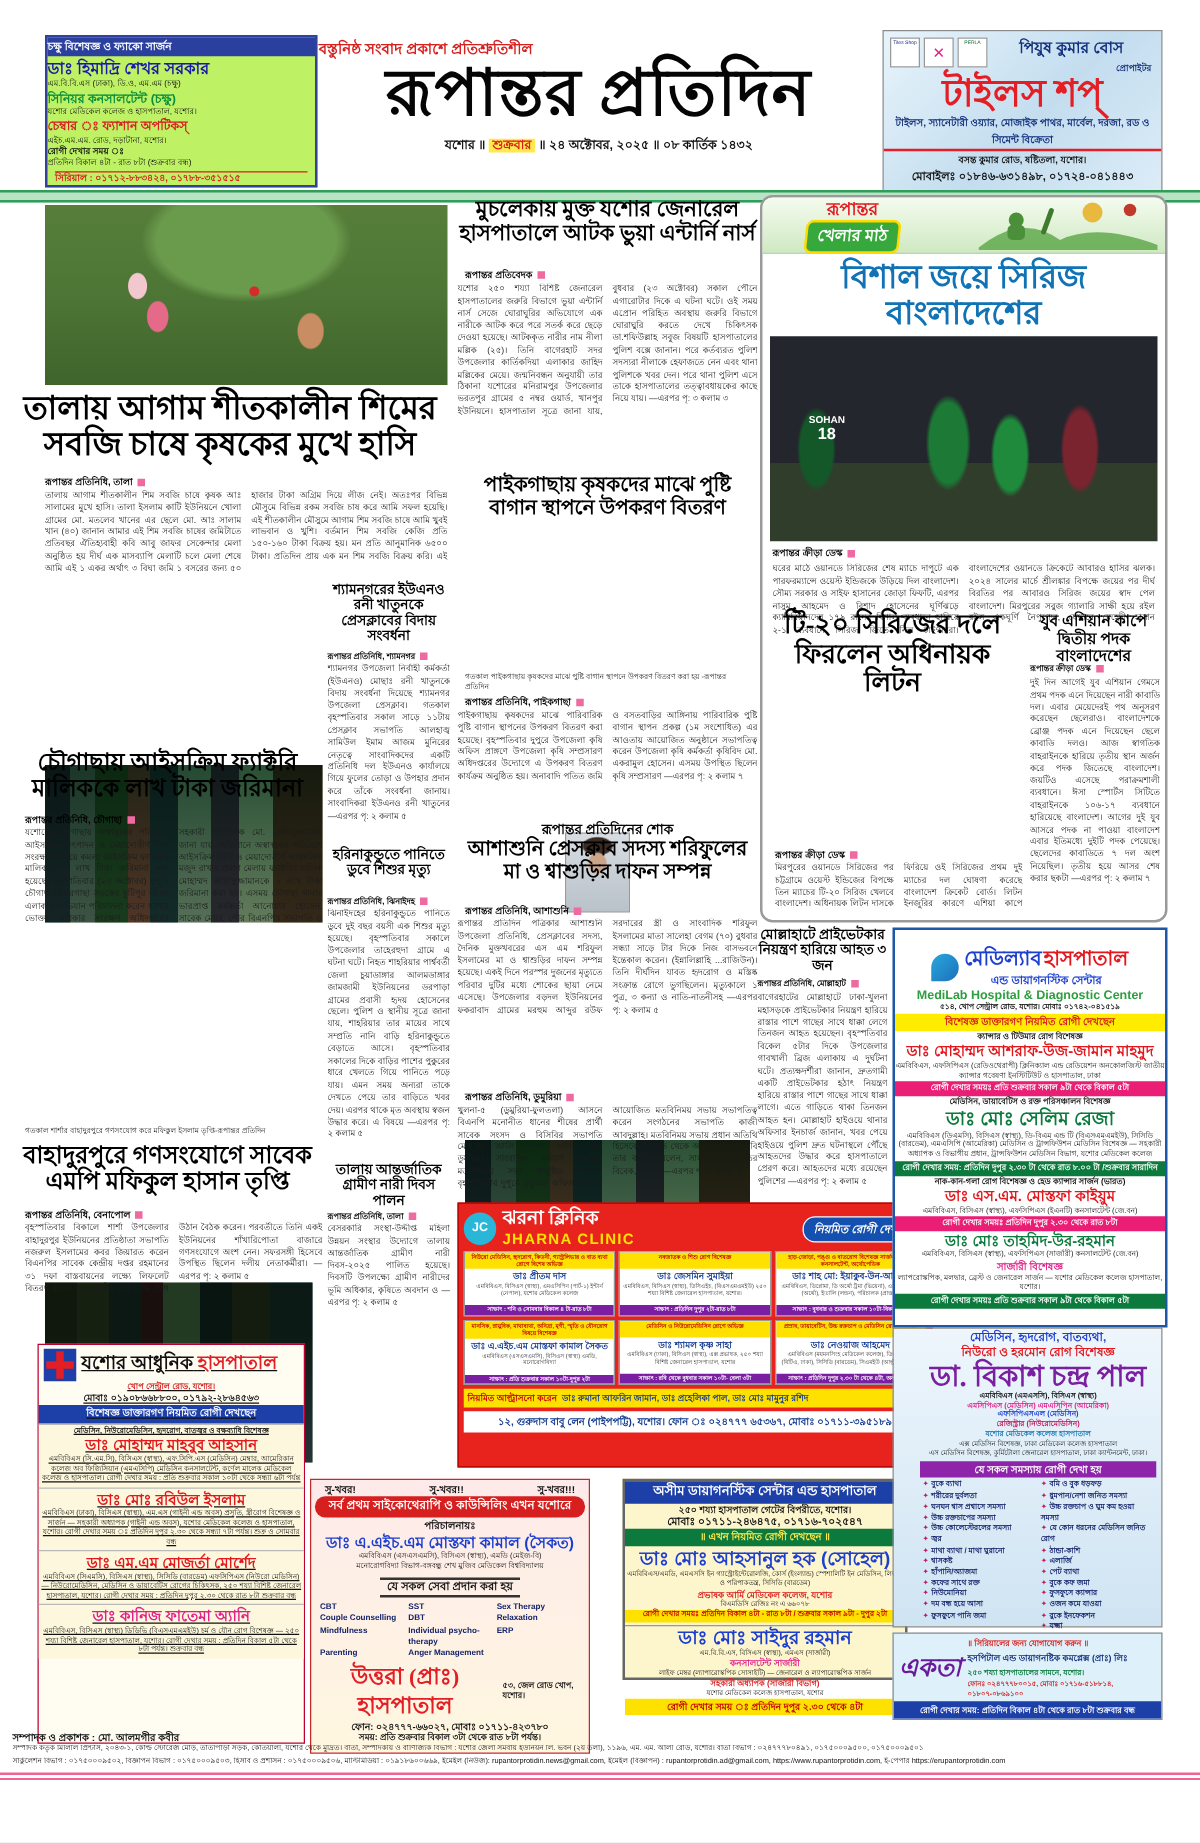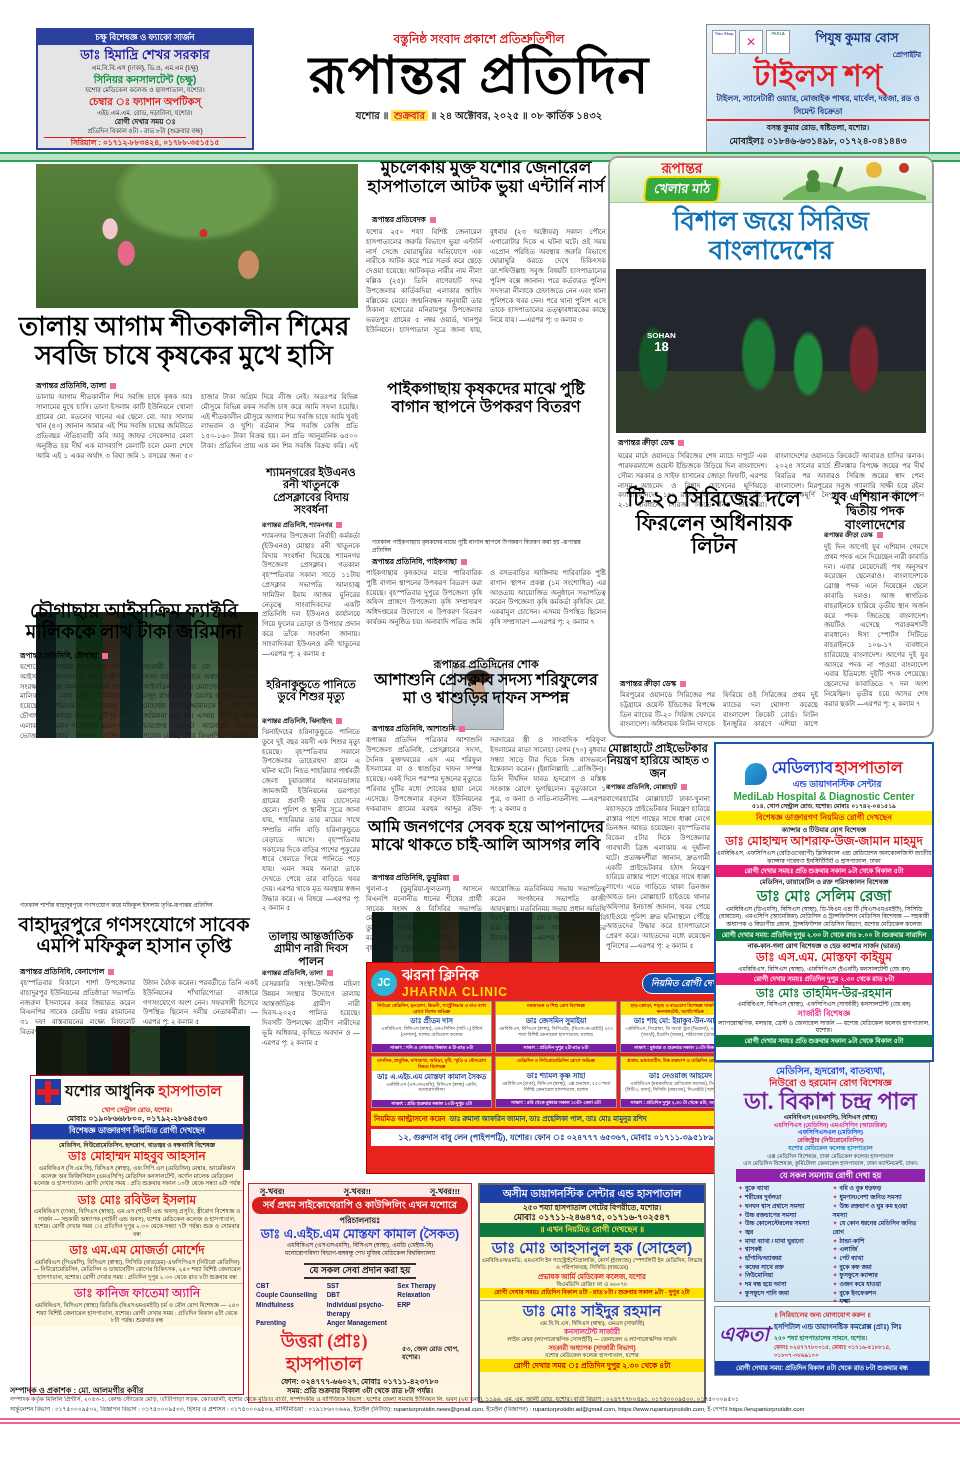--- a/index.html
+++ b/index.html
@@ -12,21 +12,21 @@
   
   .hl{font-family:"Liberation Serif","DejaVu Serif",serif;font-weight:bold;color:#000;
       text-align:center;line-height:1.12;}
   .byline{font-size:7.5px;font-weight:bold;color:#000;}
   .byline::after{content:"";display:inline-block;width:6px;height:6px;background:#ef6aa0;margin-left:4px;vertical-align:middle;}
   .body-txt{font-size:6.9px;line-height:1.42;text-align:justify;color:#1c1c1c;overflow:hidden;}
   .cols2{column-count:2;column-gap:8px;}
   .cap{font-size:6px;color:#222;line-height:1.25;}
   
   .greenrule{background:#b9e3c4;border-top:2px solid #2f9e58;border-bottom:2px solid #2f9e58;}
-  .eyead{border:2px solid #33419e;background:#e5e5e5;font-size:6.5px;text-align:center;line-height:1.35;}
+  .eyead{border:2px solid #33419e;background:#bef264;font-size:6.5px;line-height:1.35;}
   .eyead .bar{background:#2b3f9e;color:#fff;font-weight:bold;font-size:8.5px;padding:2px 0;}
   .tilesad{background:linear-gradient(135deg,#e8f4fb 0%,#c3ddef 55%,#dcecf7 100%);border:1px solid #8a8a8a;text-align:center;}
   
   .sportsbox{border:2px solid #9a9a9a;border-radius:10px;background:#fff;overflow:hidden;}
   .sporthead{background:linear-gradient(180deg,#f5fbef,#cfe9c2);border-bottom:1px solid #9fcf92;}
   .khela{display:inline-block;background:#37a93c;color:#fff;font-weight:bold;border:2px solid #ffd900;
          border-radius:6px;padding:1px 8px;transform:skewX(-6deg);}
   
   .bar-pink{background:#e91e74;color:#fff;font-weight:bold;text-align:center;}
   .bar-green{background:#0b7a3c;color:#fff;font-weight:bold;text-align:center;}
@@ -99,21 +99,21 @@
     <div class="b" style="font-size:10px;color:#0a8f3c;">সিনিয়র কনসালটেন্ট (চক্ষু)</div>
     <div>যশোর মেডিকেল কলেজ ও হাসপাতাল, যশোর।</div>
     <div class="b" style="font-size:10px;color:#d6201f;">চেম্বার ঃ ফ্যাশান অপটিকস্</div>
     <div>এইচ.এম.এম. রোড, দড়াটানা, যশোর।</div>
     <div class="b" style="font-size:7px;">রোগী দেখার সময় ঃ</div>
     <div>প্রতিদিন বিকাল ৪টা - রাত ৮টা (শুক্রবার বন্ধ)</div>
     <div class="b" style="font-size:7.5px;color:#d6201f;border-top:1.5px solid #d6201f;margin:1px 6px 0;">সিরিয়াল : ০১৭১২-৮৮৩৪২৪, ০১৭৮৮-৩৫১৫১৫</div>
   </div>
 
   <div class="abs" style="left:255px;top:30px;width:448px;height:118px;">
-    <div class="b" style="color:#d6201f;font-size:12px;text-align:center;">বস্তুনিষ্ঠ সংবাদ প্রকাশে প্রতিশ্রুতিশীল</div>
+    <div class="b" style="color:#d6201f;font-size:12px;">বস্তুনিষ্ঠ সংবাদ প্রকাশে প্রতিশ্রুতিশীল</div>
     <div class="serif b ctr" style="font-size:52px;line-height:1.0;letter-spacing:1px;color:#050505;">রূপান্তর প্রতিদিন</div>
     <div class="ctr" style="font-size:10px;margin-top:6px;">
       <span class="b">যশোর ॥</span>
       <span class="b" style="color:#d6201f;background:#ffe94d;padding:0 3px;">শুক্রবার</span>
       <span class="b">॥ ২৪ অক্টোবর, ২০২৫ ॥ ০৮ কার্তিক ১৪৩২</span>
     </div>
   </div>
 
   <div class="abs tilesad" style="left:706px;top:24px;width:222px;height:127px;">
     <div style="position:absolute;left:5px;top:5px;display:flex;gap:3px;">
@@ -152,21 +152,21 @@
   <div class="abs hl" style="left:262px;top:466px;width:98px;font-size:11px;">শ্যামনগরের ইউএনও রনী খাতুনকে প্রেসক্লাবের বিদায় সংবর্ধনা</div>
   <div class="abs byline" style="left:262px;top:520px;font-size:6.5px;">রূপান্তর প্রতিনিধি, শ্যামনগর</div>
   <div class="abs body-txt" style="left:262px;top:531px;width:98px;height:142px;">শ্যামনগর উপজেলা নির্বাহী কর্মকর্তা (ইউএনও) মোছাঃ রনী খাতুনকে বিদায় সংবর্ধনা দিয়েছে শ্যামনগর উপজেলা প্রেসক্লাব। গতকাল বৃহস্পতিবার সকাল সাড়ে ১১টায় প্রেসক্লাব সভাপতি আলহাজ্ব সামিউল ইমাম আজম মুনিরের নেতৃত্বে সাংবাদিকদের একটি প্রতিনিধি দল ইউএনও কার্যালয়ে গিয়ে ফুলের তোড়া ও উপহার প্রদান করে তাঁকে সংবর্ধনা জানায়। সাংবাদিকরা ইউএনও রনী খাতুনের  —এরপর পৃ: ২ কলাম ৫</div>
   <div class="abs hl" style="left:262px;top:678px;width:98px;font-size:11px;">হরিনাকুন্ডুতে পানিতে ডুবে শিশুর মৃত্যু</div>
   <div class="abs byline" style="left:262px;top:716px;font-size:6.5px;">রূপান্তর প্রতিনিধি, ঝিনাইদহ</div>
   <div class="abs body-txt" style="left:262px;top:727px;width:98px;height:198px;">ঝিনাইদহের হরিনাকুন্ডুতে পানিতে ডুবে দুই বছর বয়সী এক শিশুর মৃত্যু হয়েছে। বৃহস্পতিবার সকালে উপজেলার তাহেরহুদা গ্রামে এ ঘটনা ঘটে। নিহত শাহরিয়ার পার্শ্ববর্তী জেলা চুয়াডাঙ্গার আলমডাঙ্গার জামজামী ইউনিয়নের ডরপাড়া গ্রামের প্রবাসী হৃদয় হোসেনের ছেলে। পুলিশ ও স্থানীয় সূত্রে জানা যায়, শাহরিয়ার তার মায়ের সাথে সম্প্রতি নানি বাড়ি হরিনাকুন্ডুতে বেড়াতে আসে। বৃহস্পতিবার সকালের দিকে বাড়ির পাশের পুকুরের ধারে খেলতে গিয়ে পানিতে পড়ে যায়। এমন সময় অন্যরা তাকে দেখতে পেয়ে তার বাড়িতে খবর দেয়। এরপর থাকে মৃত অবস্থায় স্বজন উদ্ধার করে। এ বিষয়ে  —এরপর পৃ: ২ কলাম ৫</div>
   <div class="abs hl" style="left:262px;top:930px;width:98px;font-size:11px;">তালায় আন্তর্জাতিক গ্রামীণ নারী দিবস পালন</div>
   <div class="abs byline" style="left:262px;top:968px;font-size:6.5px;">রূপান্তর প্রতিনিধি, তালা</div>
   <div class="abs body-txt" style="left:262px;top:979px;width:98px;height:192px;">বেসরকারি সংস্থা-উদ্দীপ্ত মহিলা উন্নয়ন সংস্থার উদ্যোগে তালায় আন্তর্জাতিক গ্রামীণ নারী দিবস-২০২৫ পালিত হয়েছে। দিবসটি উপলক্ষ্যে গ্রামীণ নারীদের ভূমি অধিকার, কৃষিতে অবদান ও  —এরপর পৃ: ২ কলাম ৫</div>
 
-  <div class="abs modern" style="left:30px;top:1075px;width:212px;height:318px;">
+  <div class="abs modern" style="left:30px;top:1075px;width:212px;height:318px;text-decoration:underline;">
     <div style="display:flex;align-items:center;padding:3px 4px 1px;">
       <span style="width:26px;height:26px;background:#1d3fa8;position:relative;display:inline-block;margin-right:4px;">
           <span style="position:absolute;left:10px;top:2px;width:6px;height:22px;background:#e31e24;"></span>
           <span style="position:absolute;left:2px;top:10px;width:22px;height:6px;background:#e31e24;"></span>
         </span>
       <span class="b serif" style="font-size:15px;"><span>যশোর আধুনিক</span> <span style="color:#e31e24;">হাসপাতাল</span></span>
     </div>
     <div class="b" style="color:#d6201f;font-size:6.5px;">খোপ সেন্ট্রাল রোড, যশোর।</div>
     <div class="b" style="font-size:7.5px;">মোবাঃ ০১৯০৮৬৬৮৮০০, ০১৭৯২-২৮৬৪৫৬৩</div>
     <div class="bar-navy" style="font-size:8px;padding:2px 0;">বিশেষজ্ঞ ডাক্তারগণ নিয়মিত রোগী দেখছেন</div>
@@ -200,21 +200,20 @@
   </div>
   <div class="abs cap" style="left:372px;top:539px;width:228px;">গতকাল পাইকগাছায় কৃষকদের মাঝে পুষ্টি বাগান স্থাপনে উপকরণ বিতরণ করা হয়    -রূপান্তর প্রতিদিন</div>
   <div class="abs byline" style="left:372px;top:556px;">রূপান্তর প্রতিনিধি, পাইকগাছা</div>
   <div class="abs body-txt cols2" style="left:366px;top:568px;width:240px;height:86px;">পাইকগাছায় কৃষকদের মাঝে পারিবারিক পুষ্টি বাগান স্থাপনের উপকরণ বিতরণ করা হয়েছে। বৃহস্পতিবার দুপুরে উপজেলা কৃষি অফিস প্রাঙ্গণে উপজেলা কৃষি সম্প্রসারণ অধিদপ্তরের উদ্যোগে এ উপকরণ বিতরণ কার্যক্রম অনুষ্ঠিত হয়। অনাবাদি পতিত জমি ও বসতবাড়ির আঙ্গিনায় পারিবারিক পুষ্টি বাগান স্থাপন প্রকল্প (১ম সংশোধিত) এর আওতায় আয়োজিত অনুষ্ঠানে সভাপতিত্ব করেন উপজেলা কৃষি কর্মকর্তা কৃষিবিদ মো. একরামুল হোসেন। এসময় উপস্থিত ছিলেন কৃষি সম্প্রসারণ  —এরপর পৃ: ২ কলাম ৭</div>
 
   <div class="abs hl ctr" style="left:366px;top:658px;width:240px;font-size:11px;">রূপান্তর প্রতিদিনের শোক</div>
   <div class="abs hl" style="left:366px;top:671px;width:240px;font-size:16px;">আশাশুনি প্রেসক্লাব সদস্য শরিফুলের মা ও শ্বাশুড়ির দাফন সম্পন্ন</div>
   <div class="abs byline" style="left:372px;top:723px;">রূপান্তর প্রতিনিধি, আশাশুনি</div>
   <div class="abs body-txt cols2" style="left:366px;top:735px;width:240px;height:80px;">রূপান্তর প্রতিদিন পত্রিকার আশাশুনি উপজেলা প্রতিনিধি, প্রেসক্লাবের সদস্য, দৈনিক মুক্তখবরের এস এম শরিফুল ইসলামের মা ও শ্বাশুড়ির দাফন সম্পন্ন হয়েছে। একই দিনে পরস্পর দুজনের মৃত্যুতে পরিবার দুটির মধ্যে শোকের ছায়া নেমে এসেছে। উপজেলার বড়দল ইউনিয়নের ফকরাবাদ গ্রামের মরহুম আব্দুর রউফ সরদারের স্ত্রী ও সাংবাদিক শরিফুল ইসলামের মাতা সালেহা বেগম (৭০) বুধবার সন্ধ্যা সাড়ে টার দিকে নিজ বাসভবনে ইন্তেকাল করেন। (ইন্নালিল্লাহি ...রাজিউন)। তিনি দীর্ঘদিন যাবত হৃদরোগ ও মস্তিষ্ক সংক্রান্ত রোগে ভুগছিলেন। মৃত্যুকালে ১ পুত্র, ৩ কন্যা ও নাতি-নাতনীসহ  —এরপর পৃ: ২ কলাম ৫</div>
 
-  <div class="abs hl" style="left:366px;top:818px;width:240px;font-size:16px;">আমি জনগণের সেবক হয়ে আপনাদের মাঝে থাকতে চাই-আলি আসগর লবি</div>
   <div class="abs byline" style="left:372px;top:872px;">রূপান্তর প্রতিনিধি, ডুমুরিয়া</div>
   <div class="abs body-txt cols2" style="left:366px;top:884px;width:240px;height:74px;">খুলনা-৫ (ডুমুরিয়া-ফুলতলা) আসনে বিএনপি মনোনীত ধানের শীষের প্রার্থী সাবেক সংসদ ও বিসিবির সভাপতি মোহাম্মদ আলি আসগর লবির সাথে ডুমুরিয়া সাংবাদিক কল্যাণ সমিতির মতবিনিময় সভা অনুষ্ঠিত হয়েছে। বৃহস্পতিবার দুপুরে ডুমুরিয়া অফিসার্স ক্লাবে আয়োজিত মতবিনিময় সভায় সভাপতিত্ব করেন সংগঠনের সভাপতি কাজী আবদুল্লাহ। মতবিনিময় সভায় প্রধান অতিথি হিসেবে উপস্থিত থেকে আলি আসগর লবি তার বক্তব্যে বলেন, সাংবাদিকরা জাতির বিবেক, তাদের  —এরপর পৃ: ২ কলাম ৫</div>
 
   <div class="abs jharna" style="left:366px;top:962px;width:380px;height:212px;padding:4px;box-sizing:border-box;">
     <div style="display:flex;align-items:center;height:32px;">
       <span style="width:26px;height:26px;border-radius:50%;background:#29b6d8;color:#fff;font-weight:bold;font-size:10px;text-align:center;line-height:26px;margin-right:5px;">JC</span>
       <span>
         <span class="b" style="color:#fff;font-size:15px;display:block;line-height:1;">ঝরনা ক্লিনিক</span>
         <span class="b" style="color:#ffe100;font-size:12px;letter-spacing:1px;">JHARNA CLINIC</span>
       </span>
@@ -360,21 +359,21 @@
         <div>Anger Management</div>
       </div>
     <div style="display:flex;align-items:center;justify-content:center;gap:6px;">
       <span class="b serif" style="font-size:18px;color:#e31e24;">উত্তরা (প্রাঃ) হাসপাতাল</span>
       <span class="b" style="font-size:6.5px;text-align:left;">৫৩, জেল রোড খোপ, যশোর।</span>
     </div>
     <div class="b" style="font-size:7.5px;">ফোন: ০২৪৭৭৭-৬৬০২৭, মোবাঃ ০১৭১১-৪২৩৭৮০</div>
     <div class="b" style="font-size:7px;">সময়: প্রতি শুক্রবার বিকাল ৩টা থেকে রাত ৮টা পর্যন্ত।</div>
   </div>
 
-  <div class="abs ashim" style="left:478px;top:1183px;width:228px;height:220px;box-sizing:border-box;">
+  <div class="abs ashim" style="left:498px;top:1183px;width:228px;height:161px;box-sizing:border-box;">
     <div class="bar-navy" style="font-size:10.5px;padding:2px 0;">অসীম ডায়াগনস্টিক সেন্টার এন্ড হাসপাতাল</div>
     <div class="b" style="font-size:7.5px;">২৫০ শয্যা হাসপাতাল গেটের বিপরীতে, যশোর।</div>
     <div class="b" style="font-size:8.5px;">মোবাঃ ০১৭১১-২৪৬৪৭৫, ০১৭১৬-৭০২৫৪৭</div>
     <div class="bar-green" style="font-size:8px;padding:1.5px 0;color:#ffe94d;">॥ এখন নিয়মিত রোগী দেখছেন ॥</div>
     <div class="b" style="font-size:15px;color:#1d3fd0;margin-top:1px;">ডাঃ মোঃ আহসানুল হক (সোহেল)</div>
     <div style="font-size:5.5px;">এমবিবিএস/এমডি, এমএসসি ইন গ্যাস্ট্রোইন্টেরোলজি, কোর্স (ইংল্যান্ড) স্পেশালিটি ইন মেডিসিন, লিভার ও পরিপাকতন্ত্র, সিসিডি (বারডেম)</div>
     <div class="b" style="font-size:7px;color:#d6201f;">প্রভাষক আর্মি মেডিকেল কলেজ, যশোর</div>
     <div style="font-size:5.5px;">বিএমডিসি রেজিঃ নং এ ৬৬০৭৮</div>
     <div class="b" style="font-size:6px;background:#ffe100;color:#c40000;padding:1px 0;">রোগী দেখার সময়ঃ প্রতিদিন বিকাল ৪টা - রাত ৮টা / শুক্রবার সকাল ৯টা - দুপুর ২টা</div>
     <div class="b" style="font-size:15px;color:#1d3fd0;margin-top:2px;border-top:1px solid #999;">ডাঃ মোঃ সাইদুর রহমান</div>

